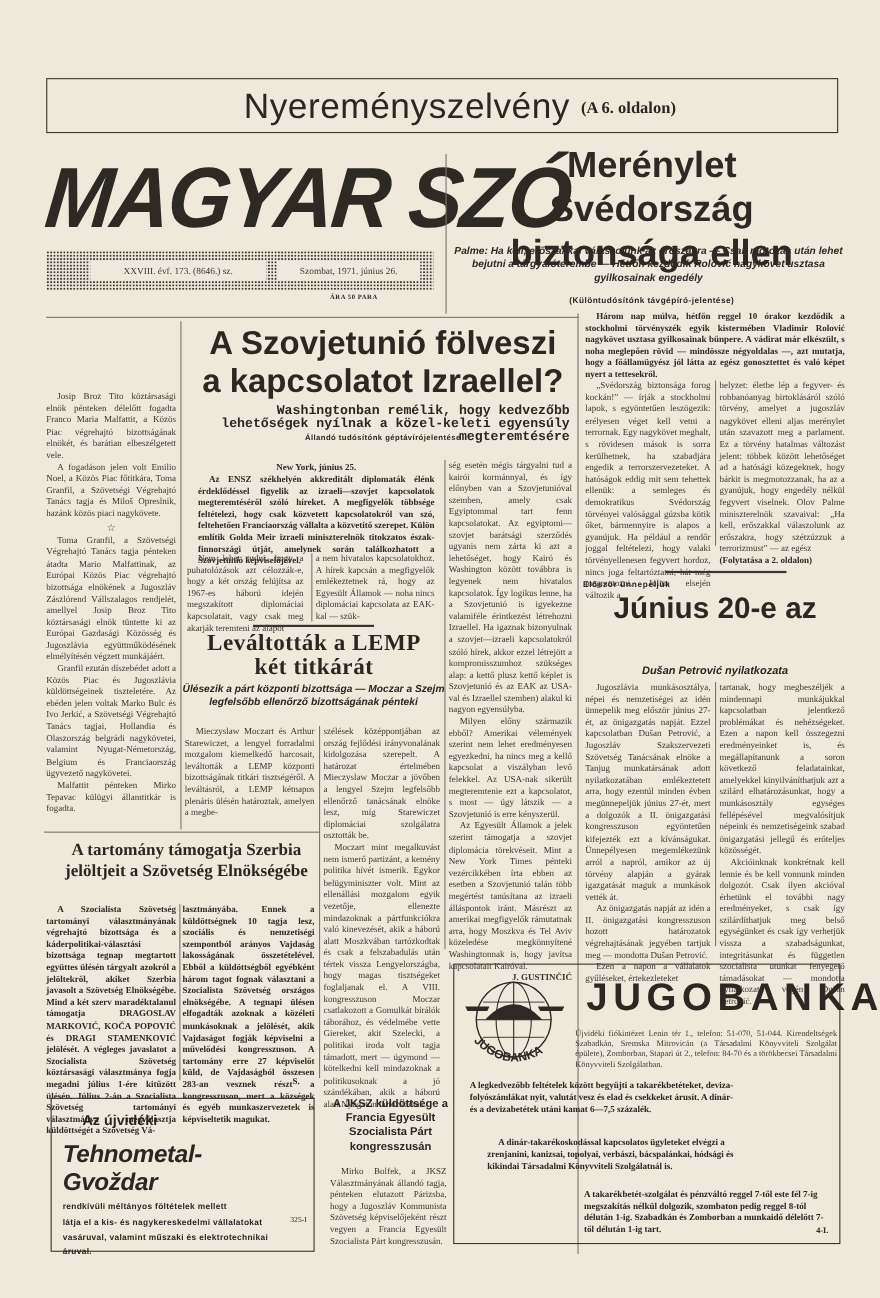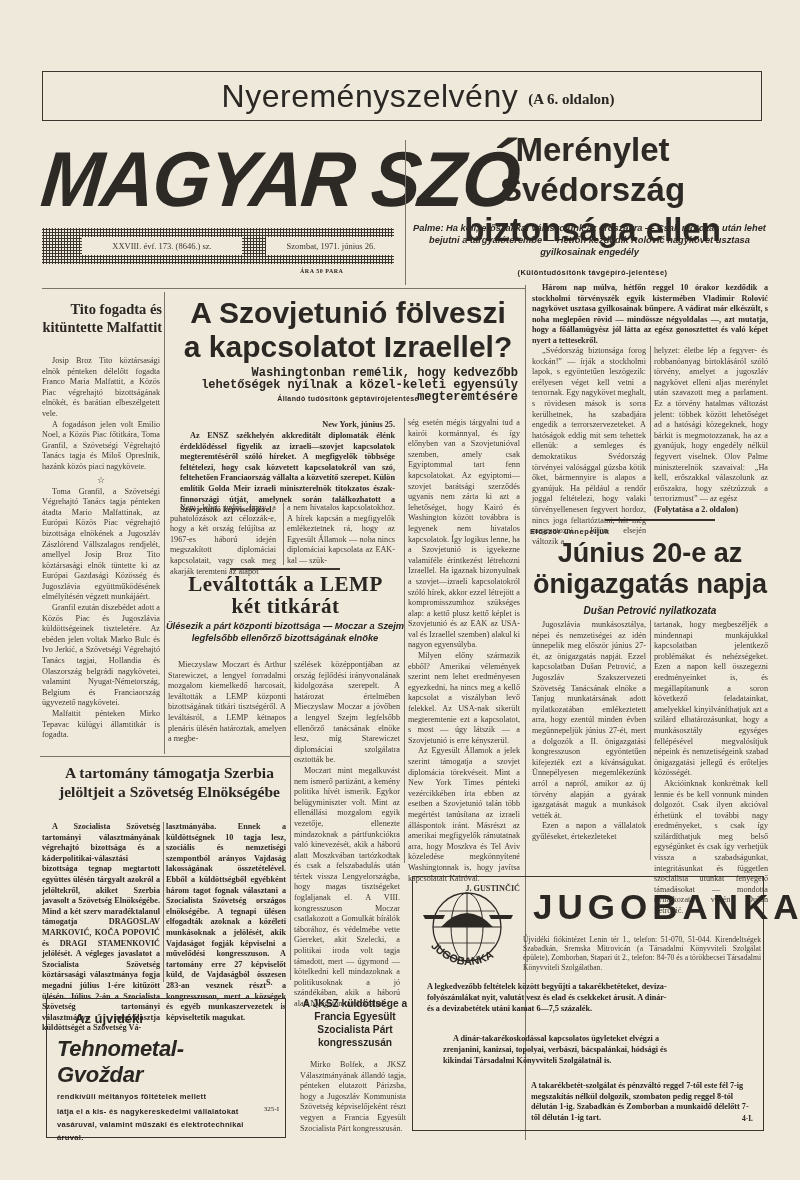--- a/index.html
+++ b/index.html
@@ -110,21 +110,21 @@
 <div class="page">
 
   <div class="abs banner">
     <span class="banner-title">Nyereményszelvény</span>
     <span class="banner-sub">(A 6. oldalon)</span>
   </div>
 
   <div class="abs masthead-logo">MAGYAR SZÓ</div>
   <div class="abs dotband">
     <div class="dotband-box" style="left:40px;width:160px;">XXVIII. évf. 173. (8646.) sz.</div>
-    <div class="dotband-box" style="left:224px;width:130px;text-align:center;">Szombat, 1971. június 26.</div>
+    <div class="dotband-box" style="left:210px;width:130px;text-align:center;">Szombat, 1971. június 26.</div>
   </div>
   <div class="abs price">ÁRA 50 PARA</div>
 
   <div class="rule-v" style="left:405px; top:140px; height:145px;"></div>
 
   <div class="abs h-sweden">
     <div>Merénylet Svédország</div>
     <div>biztonsága ellen</div>
   </div>
   <div class="abs h-sweden-sub">Palme: Ha kell, erőszakkal válaszolunk az erőszakra — Csak motozás után lehet bejutni a tárgyalóterembe — Hétfőn kezdődik Rolović nagykövet usztasa gyilkosainak engedély</div>
@@ -133,71 +133,70 @@
   <div class="rule-v" style="left:525px; top:285px; height:855px;"></div>
   <div class="abs body-text" style="left:532px; top:346px; width:114px; text-indent:10px;">„Svédország biztonsága forog kockán!” — írják a stockholmi lapok, s egyöntetűen leszögezik: erélyesen véget kell vetni a terrornak. Egy nagykövet meghalt, s rövidesen mások is sorra kerülhetnek, ha szabadjára engedik a terrorszervezeteket. A hatóságok eddig mit sem tehettek ellenük: a semleges és demokratikus Svédország törvényei valósággal gúzsba kötik őket, bármennyire is alapos a gyanújuk. Ha például a rendőr joggal feltételezi, hogy valaki törvényellenesen fegyvert hordoz, nincs joga feltartóztatni, hát még megmotozni. Július elsején változik a</div>
   <div class="rule-v" style="left:650px; top:346px; height:150px;"></div>
   <div class="abs body-text" style="left:654px; top:346px; width:114px;">helyzet: életbe lép a fegyver- és robbanóanyag birtoklásáról szóló törvény, amelyet a jugoszláv nagykövet elleni aljas merénylet után szavazott meg a parlament. Ez a törvény hatalmas változást jelent: többek között lehetőséget ad a hatósági közegeknek, hogy bárkit is megmotozzanak, ha az a gyanújuk, hogy engedély nélkül fegyvert viselnek. Olov Palme miniszterelnök szavaival: „Ha kell, erőszakkal válaszolunk az erőszakra, hogy szétzúzzuk a terrorizmust” — az egész</div>
   <div class="abs body-text bold" style="left:654px; top:505px; width:114px; text-align:left;">(Folytatása a 2. oldalon)</div>
   <div class="rule-h" style="left:605px; top:519px; width:110px; height:2px; background:#3a352f;"></div>
 
   <div class="abs kicker">Először ünnepeljük</div>
   <div class="abs h-june">
     <div>Június 20-e az</div>
-    <div>önigazgatás napja</div>
   </div>
   <div class="abs h-june-sub">Dušan Petrović nyilatkozata</div>
   <div class="abs body-text" style="left:532px; top:620px; width:114px; text-indent:10px;">
     <p>Jugoszlávia munkásosztálya, népei és nemzetiségei az idén ünnepelik meg először június 27-ét, az önigazgatás napját. Ezzel kapcsolatban Dušan Petrović, a Jugoszláv Szakszervezeti Szövetség Tanácsának elnöke a Tanjug munkatársának adott nyilatkozatában emlékeztetett arra, hogy ezentúl minden évben megünnepeljük június 27-ét, mert a dolgozók a II. önigazgatási kongresszuson egyöntetűen kifejezték ezt a kívánságukat. Ünnepélyesen megemlékezünk arról a napról, amikor az új törvény alapján a gyárak igazgatását maguk a munkások vették át.</p>
+    <p>Az önigazgatás napját az idén a II. önigazgatási kongresszuson hozott határozatok végrehajtásának jegyében tartjuk meg — mondotta Dušan Petrović.</p>
     <p>Ezen a napon a vállalatok gyűléseket, értekezleteket</p>
   </div>
   <div class="rule-v" style="left:650px; top:620px; height:240px;"></div>
   <div class="abs body-text" style="left:654px; top:620px; width:114px;">
     <p style="text-indent:0">tartanak, hogy megbeszéljék a mindennapi munkájukkal kapcsolatban jelentkező problémákat és nehézségeket. Ezen a napon kell összegezni eredményeinket is, és megállapítanunk a soron következő feladatainkat, amelyekkel kinyilváníthatjuk azt a szilárd elhatározásunkat, hogy a munkásosztály egységes fellépésével megvalósítjuk népeink és nemzetiségeink szabad önigazgatási jellegű és erőteljes közösségét.</p>
     <p>Akcióinknak konkrétnak kell lennie és be kell vonnunk minden dolgozót. Csak ilyen akcióval érhetünk el további nagy eredményeket, s csak így szilárdíthatjuk meg belső egységünket és csak így verhetjük vissza a szabadságunkat, integritásunkat és független szocialista utunkat fenyegető támadásokat — mondotta nyilatkozata végén Dušan Petrović.</p>
   </div>
 
   <div class="rule-h" style="left:42px; top:288px; width:484px;"></div>
 
-  <div class="abs h-tito">Tito fogadta és kitüntette Malfattit</div>
   <div class="abs body-text" style="left:42px; top:356px; width:118px;">
     <p>Josip Broz Tito köztársasági elnök pénteken délelőtt fogadta Franco Maria Malfattit, a Közös Piac végrehajtó bizottságának elnökét, és barátian elbeszélgetett vele.</p>
     <p>A fogadáson jelen volt Emilio Noel, a Közös Piac főtitkára, Toma Granfil, a Szövetségi Végrehajtó Tanács tagja és Miloš Opreslnik, hazánk közös piaci nagykövete.</p>
     <div style="text-align:center; font-size:9px; line-height:14px;">☆</div>
     <p>Toma Granfil, a Szövetségi Végrehajtó Tanács tagja pénteken átadta Mario Malfattinak, az Európai Közös Piac végrehajtó bizottsága elnökének a Jugoszláv Zászlórend Vállszalagos rendjelét, amellyel Josip Broz Tito köztársasági elnök tüntette ki az Európai Gazdasági Közösség és Jugoszlávia együttműködésének elmélyítésén végzett munkájáért.</p>
     <p>Granfil ezután díszebédet adott a Közös Piac és Jugoszlávia küldöttségeinek tiszteletére. Az ebéden jelen voltak Marko Bulc és Ivo Jerkić, a Szövetségi Végrehajtó Tanács tagjai, Hollandia és Olaszország belgrádi nagykövetei, valamint Nyugat-Németország, Belgium és Franciaország ügyvezető nagykövetei.</p>
     <p>Malfattit pénteken Mirko Tepavac külügyi államtitkár is fogadta.</p>
   </div>
   <div class="rule-v" style="left:164px; top:292px; height:462px;"></div>
 
   <div class="abs h-israel">
     <div>A Szovjetunió fölveszi</div>
     <div>a kapcsolatot Izraellel?</div>
   </div>
   <div class="abs h-israel-sub">Washingtonban remélik, hogy kedvezőbb lehetőségek nyílnak a közel-keleti egyensúly megteremtésére</div>
   <div class="abs byline-israel">Állandó tudósítónk géptávírójelentése</div>
-  <div class="abs body-text bold" style="left:180px; top:420px; width:215px; text-align:right;">New York, június 25.</div>
+  <div class="abs body-text bold" style="left:180px; top:420px; width:215px; text-align:center;">New York, június 25.</div>
   <div class="abs body-text bold" style="left:180px; top:431px; width:215px; text-indent:10px;">Az ENSZ székhelyén akkreditált diplomaták élénk érdeklődéssel figyelik az izraeli—szovjet kapcsolatok megteremtéséről szóló híreket. A megfigyelők többsége feltételezi, hogy csak közvetett kapcsolatokról van szó, feltehetően Franciaország vállalta a közvetítő szerepet. Külön említik Golda Meir izraeli miniszterelnök titokzatos észak-finnországi útját, amelynek során találkozhatott a Szovjetunió képviselőjével.</div>
   <div class="abs body-text" style="left:170px; top:503px; width:106px; text-indent:10px;">Nem lehet tudni, hogy a puhatolózások azt célozzák-e, hogy a két ország felújítsa az 1967-es háború idején megszakított diplomáciai kapcsolatait, vagy csak meg akarják teremteni az alapot</div>
   <div class="rule-v" style="left:283px; top:503px; height:62px;"></div>
   <div class="abs body-text" style="left:287px; top:503px; width:108px;">a nem hivatalos kapcsolatokhoz. A hírek kapcsán a megfigyelők emlékeztetnek rá, hogy az Egyesült Államok — noha nincs diplomáciai kapcsolata az EAK-kal — szük-</div>
   <div class="rule-h" style="left:230px; top:568px; width:110px; height:2px; background:#3a352f;"></div>
   <div class="rule-v" style="left:404px; top:418px; height:445px;"></div>
   <div class="abs body-text" style="left:408px; top:418px; width:112px;">
     <p style="text-indent:0">ség esetén mégis tárgyalni tud a kairói kormánnyal, és így előnyben van a Szovjetunióval szemben, amely csak Egyiptommal tart fenn kapcsolatokat. Az egyiptomi—szovjet barátsági szerződés ugyanis nem zárta ki azt a lehetőséget, hogy Kairó és Washington között továbbra is legyenek nem hivatalos kapcsolatok. Így logikus lenne, ha a Szovjetunió is igyekezne valamiféle érintkezést létrehozni Izraellel. Ha igaznak bizonyulnak a szovjet—izraeli kapcsolatokról szóló hírek, akkor ezzel létrejött a kompromisszumhoz szükséges alap: a kettő plusz kettő képlet is Szovjetunió és az EAK az USA-val és Izraellel szemben) alakul ki nagyon egyensúlyba.</p>
     <p>Milyen előny származik ebből? Amerikai vélemények szerint nem lehet eredményesen egyezkedni, ha nincs meg a kellő kapcsolat a viszályban levő felekkel. Az USA-nak sikerült megteremtenie ezt a kapcsolatot, s most — úgy látszik — a Szovjetunió is erre kényszerül.</p>
     <p>Az Egyesült Államok a jelek szerint támogatja a szovjet diplomácia törekvéseit. Mint a New York Times pénteki vezércikkében írta ebben az esetben a Szovjetunió talán több megértést tanúsítana az izraeli álláspontok iránt. Másrészt az amerikai megfigyelők rámutatnak arra, hogy Moszkva és Tel Aviv közeledése megkönnyítené Washingtonnak is, hogy javítsa kapcsolatait Kairóval.</p>
     <div style="text-align:right; font-weight:bold;">J. GUSTINČIĆ</div>
   </div>
 
   <div class="abs h-lemp">
     <div>Leváltották a LEMP</div>
     <div>két titkárát</div>
   </div>
-  <div class="abs h-lemp-sub">Ülésezik a párt központi bizottsága — Moczar a Szejm legfelsőbb ellenőrző bizottságának elnöke</div>
+  <div class="abs h-lemp-sub">Ülésezik a párt központi bizottsága — Moczar a Szejm legfelsőbb ellenőrző bizottságának pénteki</div>
   <div class="abs body-text" style="left:168px; top:660px; width:118px; text-indent:10px;">Mieczyslaw Moczart és Arthur Starewiczet, a lengyel forradalmi mozgalom kiemelkedő harcosait, leváltották a LEMP központi bizottságának titkári tisztségéről. A leváltásról, a LEMP kétnapos plenáris ülésén határoztak, amelyen a megbe-</div>
   <div class="rule-v" style="left:290px; top:660px; height:320px;"></div>
   <div class="abs body-text" style="left:294px; top:660px; width:106px;">
     <p style="text-indent:0">szélések középpontjában az ország fejlődési irányvonalának kidolgozása szerepelt. A határozat értelmében Mieczyslaw Moczar a jövőben a lengyel Szejm legfelsőbb ellenőrző tanácsának elnöke lesz, míg Starewiczet diplomáciai szolgálatra osztották be.</p>
     <p>Moczart mint megalkuvást nem ismerő partizánt, a kemény politika hívét ismerik. Egykor belügyminiszter volt. Mint az ellenállási mozgalom egyik vezetője, ellenezte mindazoknak a pártfunkciókra való kinevezését, akik a háború alatt Moszkvában tartózkodtak és csak a felszabadulás után tértek vissza Lengyelországba, hogy magas tisztségeket foglaljanak el. A VIII. kongresszuson Moczar csatlakozott a Gomulkát bírálók táborához, és védelmébe vette Giereket, akit Szelecki, a politikai iroda volt tagja támadott, mert — úgymond — kötelkedni kell mindazoknak a politikusoknak a jó szándékában, akik a háború alatt Nyugaton tartózkodtak.</p>
   </div>
   <div class="rule-h" style="left:40px; top:756px; width:250px;"></div>
 
   <div class="abs h-serbia">A tartomány támogatja Szerbia jelöltjeit a Szövetség Elnökségébe</div>
   <div class="abs body-text bold" style="left:42px; top:822px; width:118px; text-indent:10px;">A Szocialista Szövetség tartományi választmányának végrehajtó bizottsága és a káderpolitikai-választási bizottsága tegnap megtartott együttes ülésén tárgyalt azokról a jelöltekről, akiket Szerbia javasolt a Szövetség Elnökségébe. Mind a két szerv maradéktalanul támogatja DRAGOSLAV MARKOVIĆ, KOČA POPOVIĆ és DRAGI STAMENKOVIĆ jelölését. A végleges javaslatot a Szocialista Szövetség köztársasági választmánya fogja megadni július 1-ére kitűzött ülésén. Július 2-án a Szocialista Szövetség tartományi választmánya megválasztja küldöttségét a Szövetség Vá-</div>

